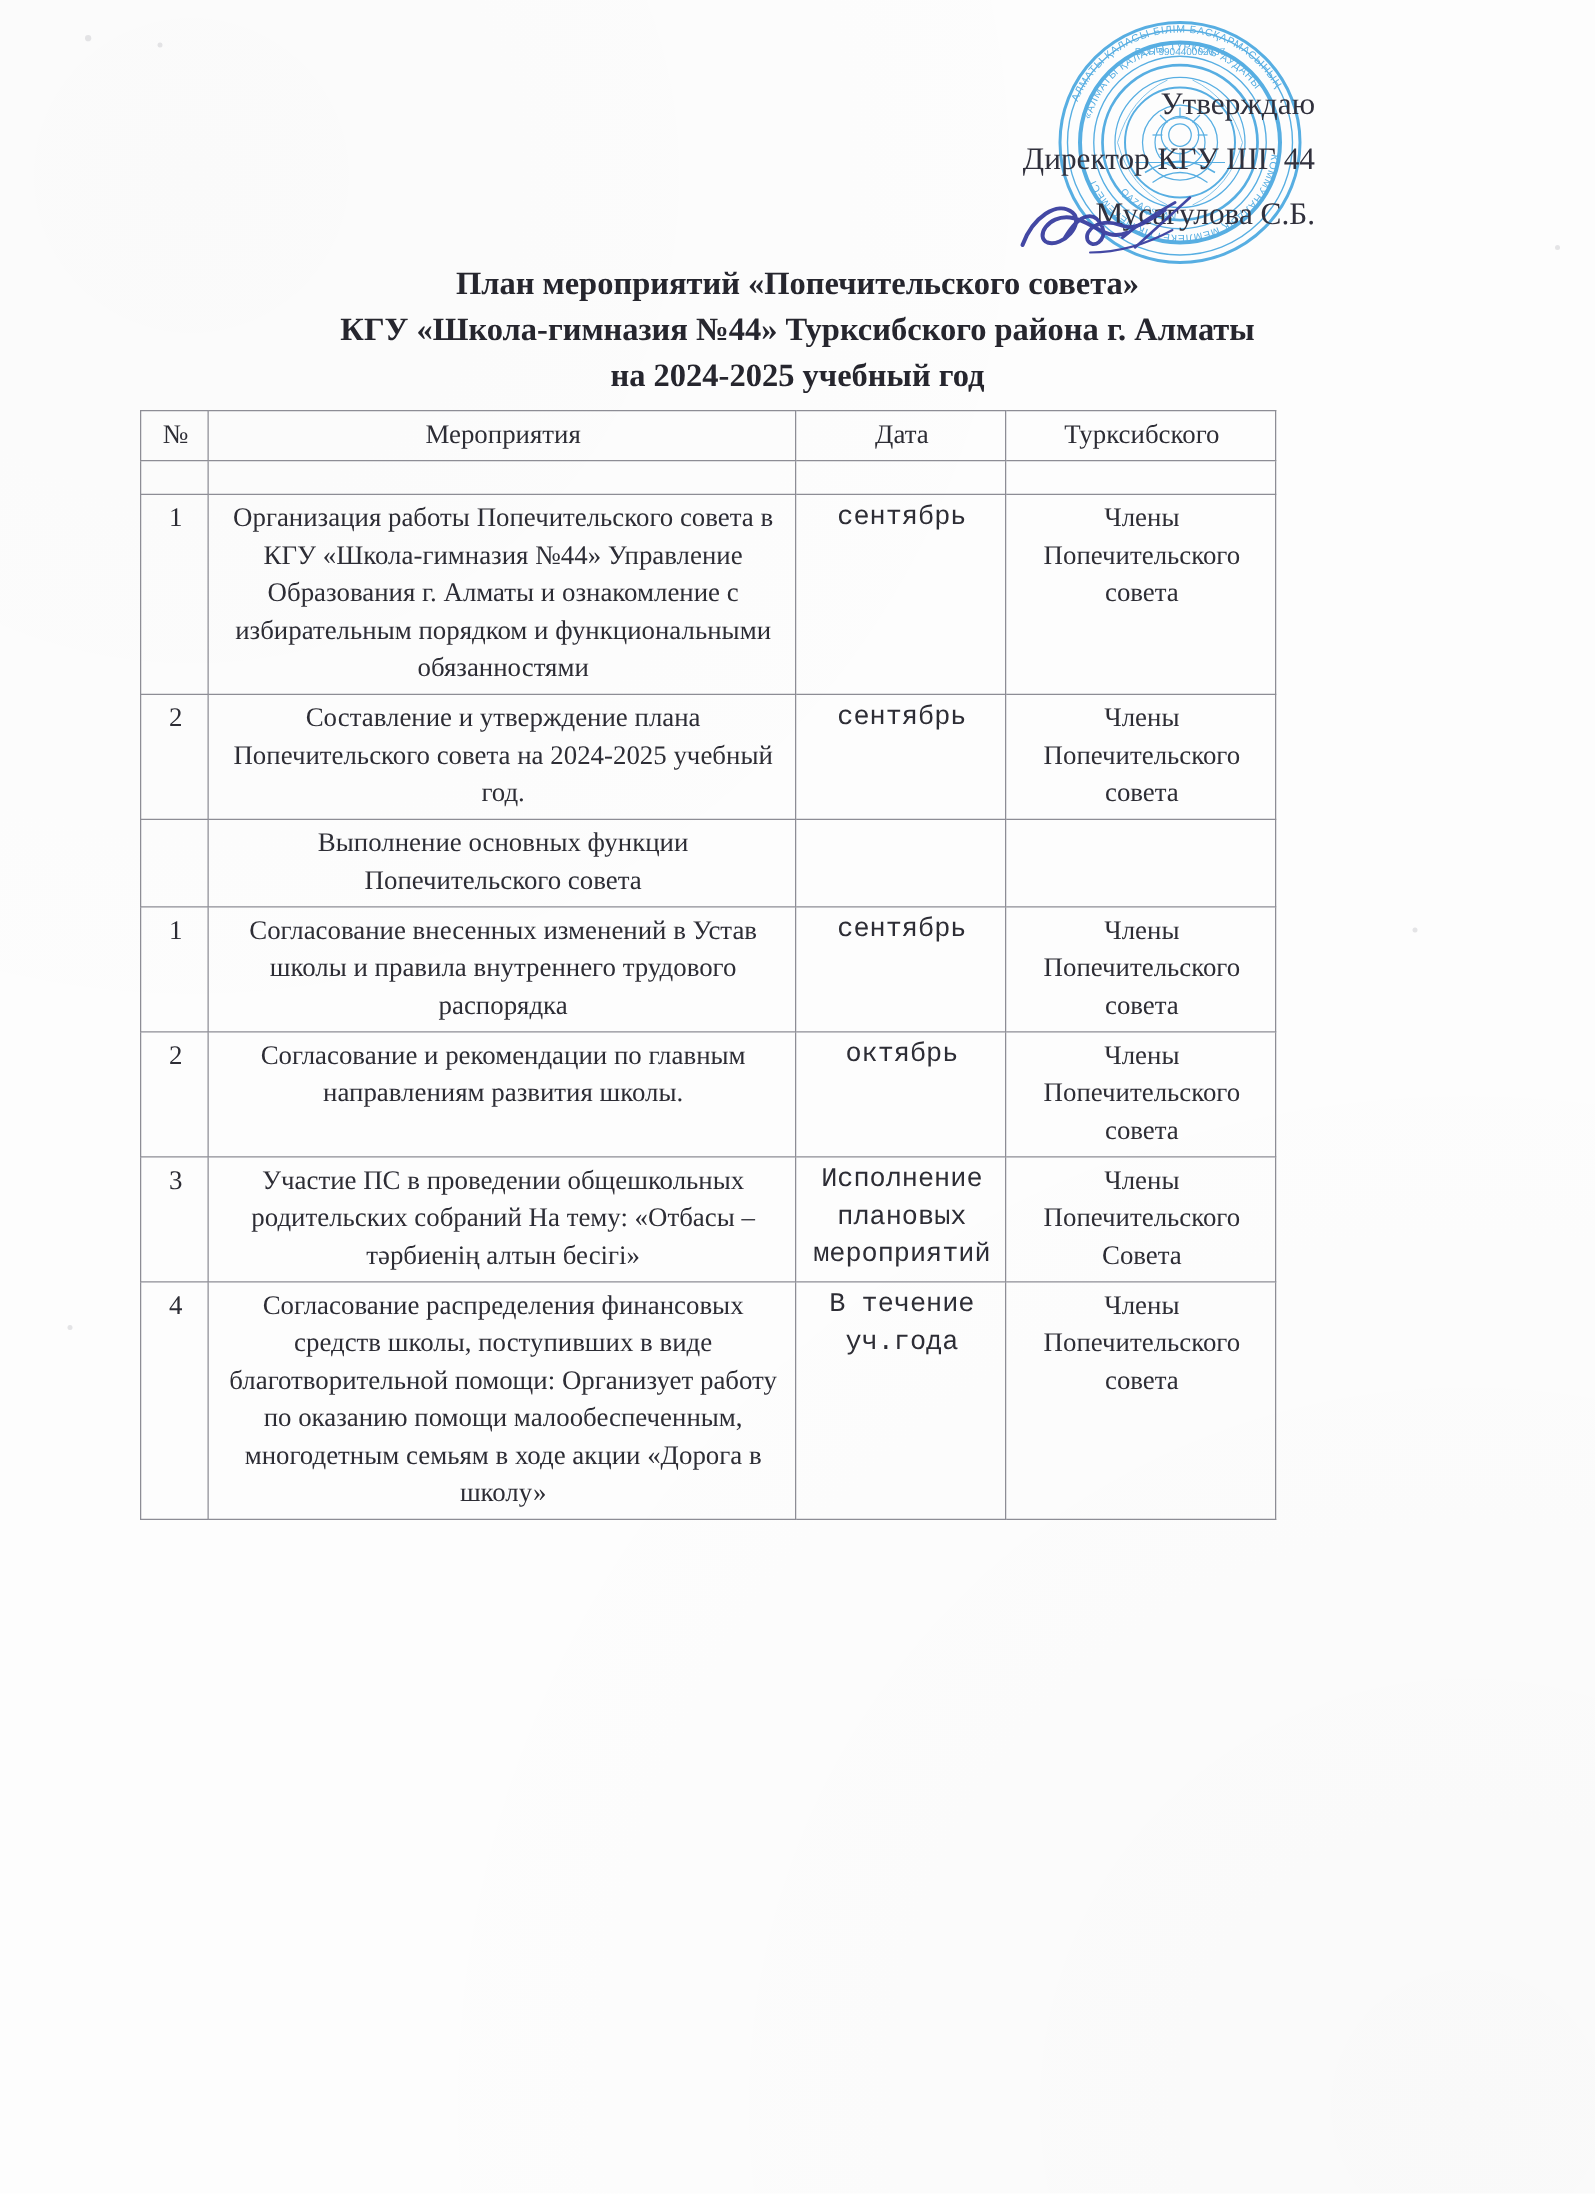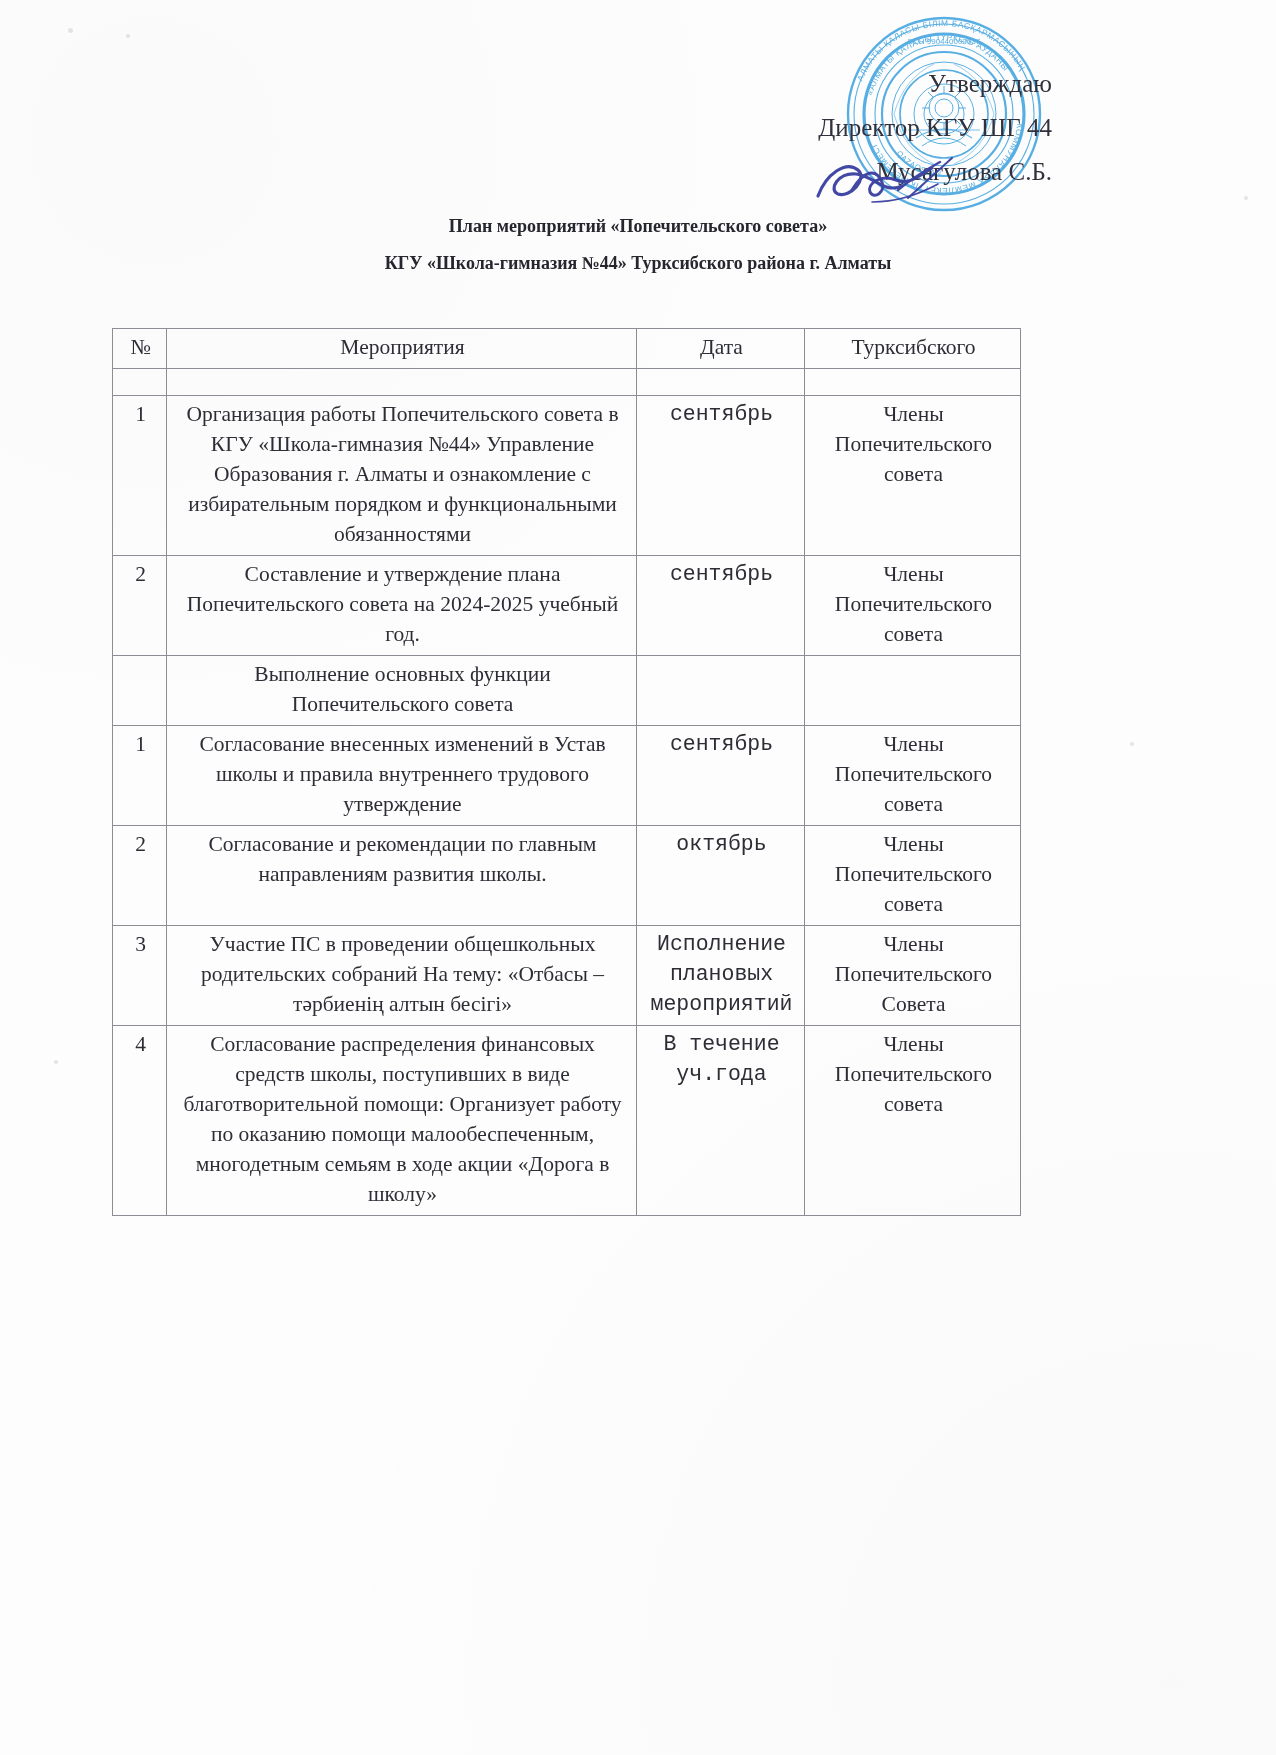--- a/index.html
+++ b/index.html
@@ -66,21 +66,21 @@
     opacity: .95;
   }
 
   
   .doc-title {
     position: absolute;
     top: 208px;
     left: 0;
     width: 1276px;
     text-align: center;
-    font-size: 18px;
+    font-size: 26px;
     font-weight: bold;
     line-height: 37px;
     color: #26262e;
     z-index: 5;
   }
 
   
   .table-wrap {
     position: absolute;
     left: 112px;
@@ -213,20 +213,21 @@
 
   <div class="approval">
     <div>Утверждаю</div>
     <div>Директор КГУ ШГ 44</div>
     <div>Мусагулова С.Б.</div>
   </div>
 
   <div class="doc-title">
     <div>План мероприятий «Попечительского совета»</div>
     <div>КГУ «Школа-гимназия №44» Турксибского района г. Алматы</div>
+    <div>на 2024-2025 учебный год</div>
   </div>
 
   <div class="table-wrap">
     <table class="plan">
       <colgroup>
         <col class="col-num">
           <col class="col-event">
           <col class="col-date">
           <col class="col-resp">
       </colgroup>
@@ -263,21 +264,21 @@
 
         <tr>
           <td class="num"></td>
           <td class="section-head">Выполнение основных функции Попечительского совета</td>
           <td class="date"></td>
           <td class="resp"></td>
         </tr>
 
         <tr>
           <td class="num">1</td>
-          <td class="event">Согласование внесенных изменений в Устав школы и правила внутреннего трудового утверждение</td>
+          <td class="event">Согласование внесенных изменений в Устав школы и правила внутреннего трудового распорядка</td>
           <td class="date mid">сентябрь</td>
           <td class="resp">Члены Попечительского совета</td>
         </tr>
 
 
         <tr>
           <td class="num">2</td>
           <td class="event">Согласование и рекомендации по главным направлениям развития школы.</td>
           <td class="date">октябрь</td>
           <td class="resp">Члены Попечительского совета</td>

